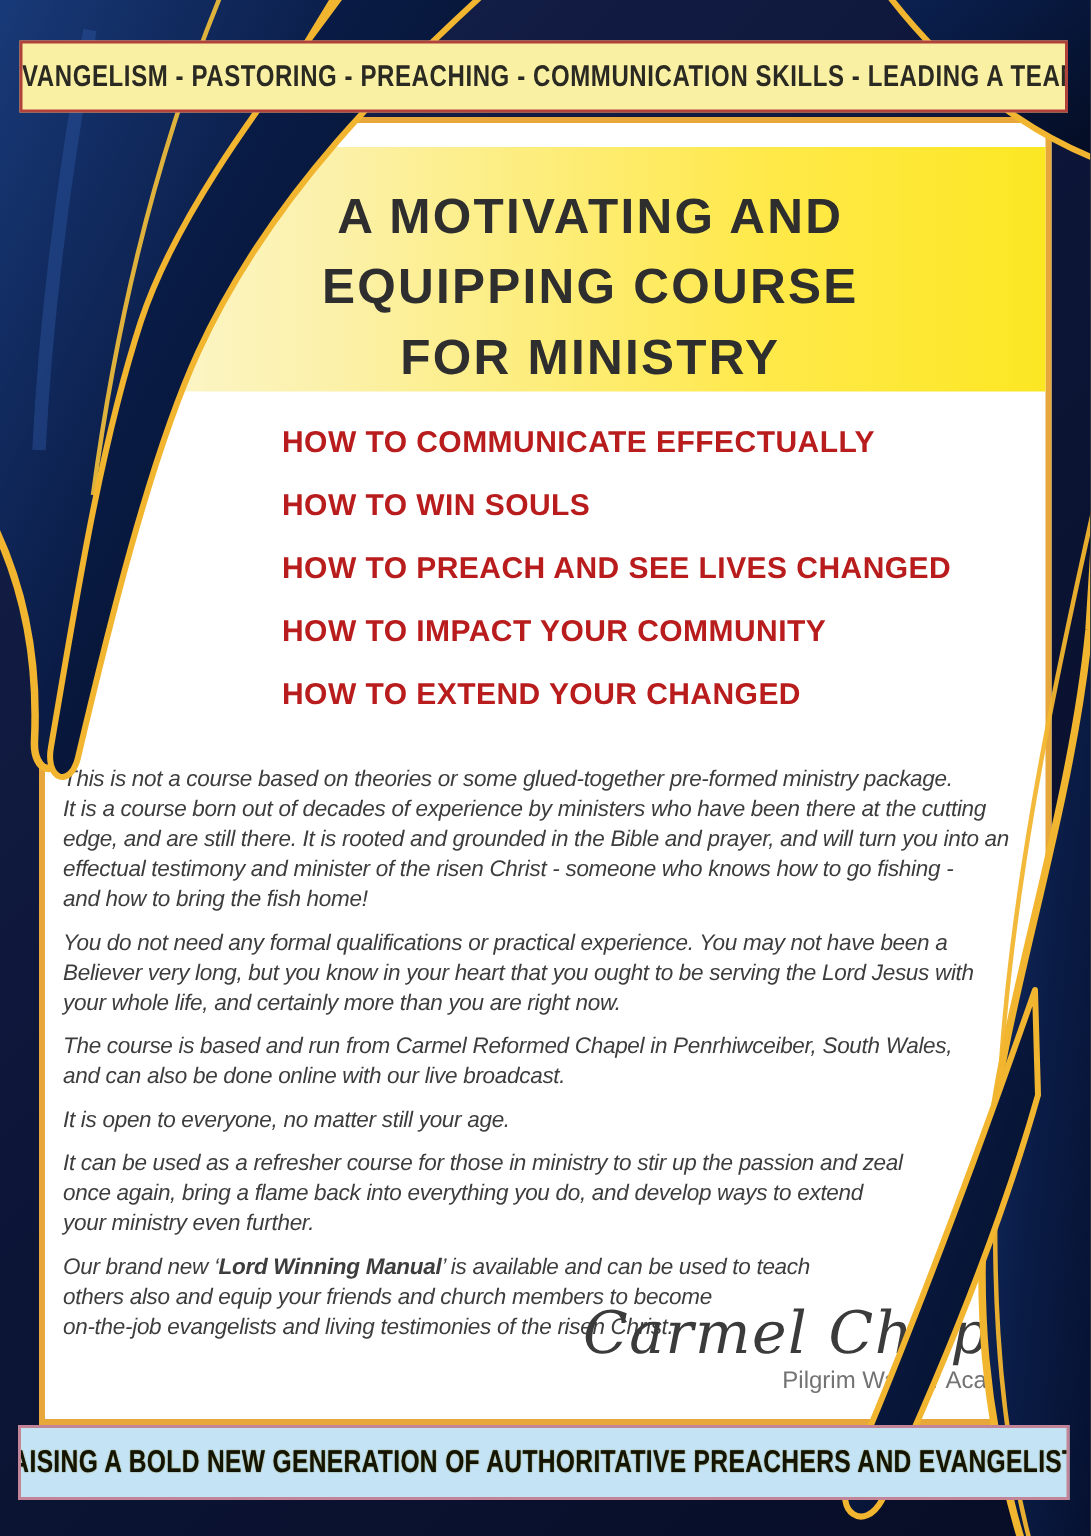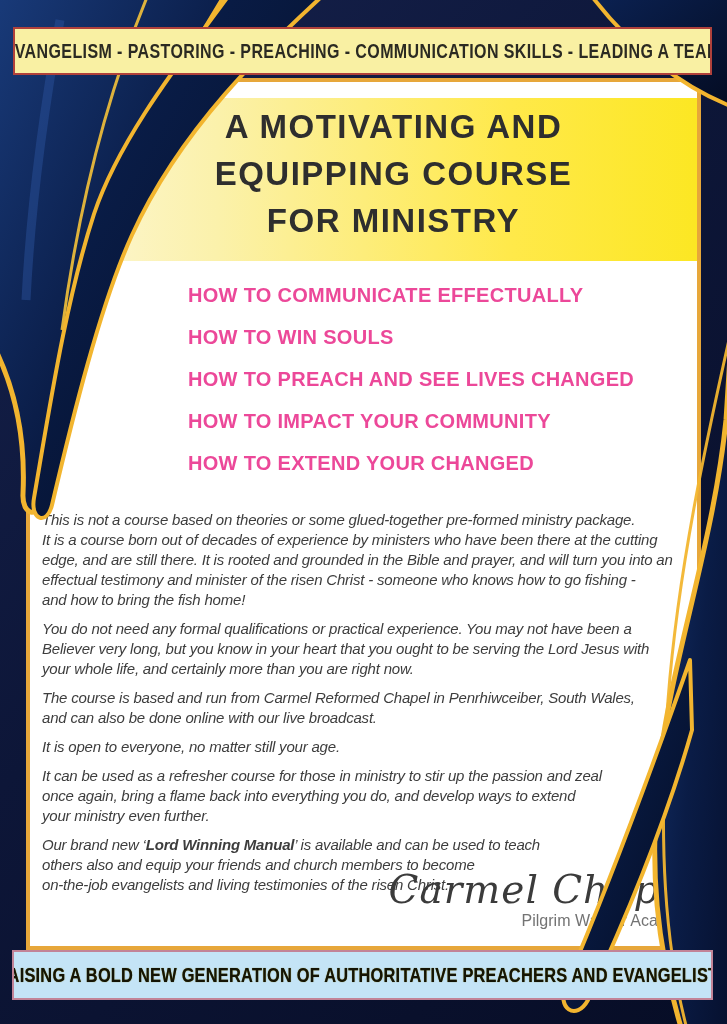--- a/index.html
+++ b/index.html
@@ -30,28 +30,28 @@
   
   .panel{
     position:absolute;left:26px;top:78px;width:667px;height:864px;
     background:#ffffff;border:4px solid #e7a73a;z-index:2;
   }
   .yellow-header{
     position:absolute;left:0;top:16px;width:100%;height:163px;
     background:linear-gradient(90deg,#fdf8dc 0%,#fbf1ab 28%,#ffe94a 72%,#fce723 100%);
   }
   .title{
-    margin:0;padding:5px 8px 0 68px;text-align:center;
+    margin:0;padding:22px 8px 0 68px;text-align:center;
     font-size:33px;line-height:47px;font-weight:bold;letter-spacing:1.5px;
     color:#2e2e2e;white-space:pre-line;
   }
   .bullets{position:absolute;left:158px;top:203px;}
   .bullet{
     margin:0 0 21px 0;font-size:20px;line-height:21px;font-weight:bold;
-    letter-spacing:.3px;color:#ec4899;
+    letter-spacing:.3px;color:#b91c1c;
   }
   .body-copy{
     position:absolute;left:12px;top:428px;width:646px;
     font-size:15px;line-height:20px;letter-spacing:-.2px;color:#3d3d3d;font-style:italic;
   }
   .body-copy p{margin:0 0 9px 0;white-space:pre-line;}
   .body-copy .bold{font-weight:bold;}
   .signature{
     position:absolute;left:0;bottom:16px;width:100%;text-align:right;
   }

